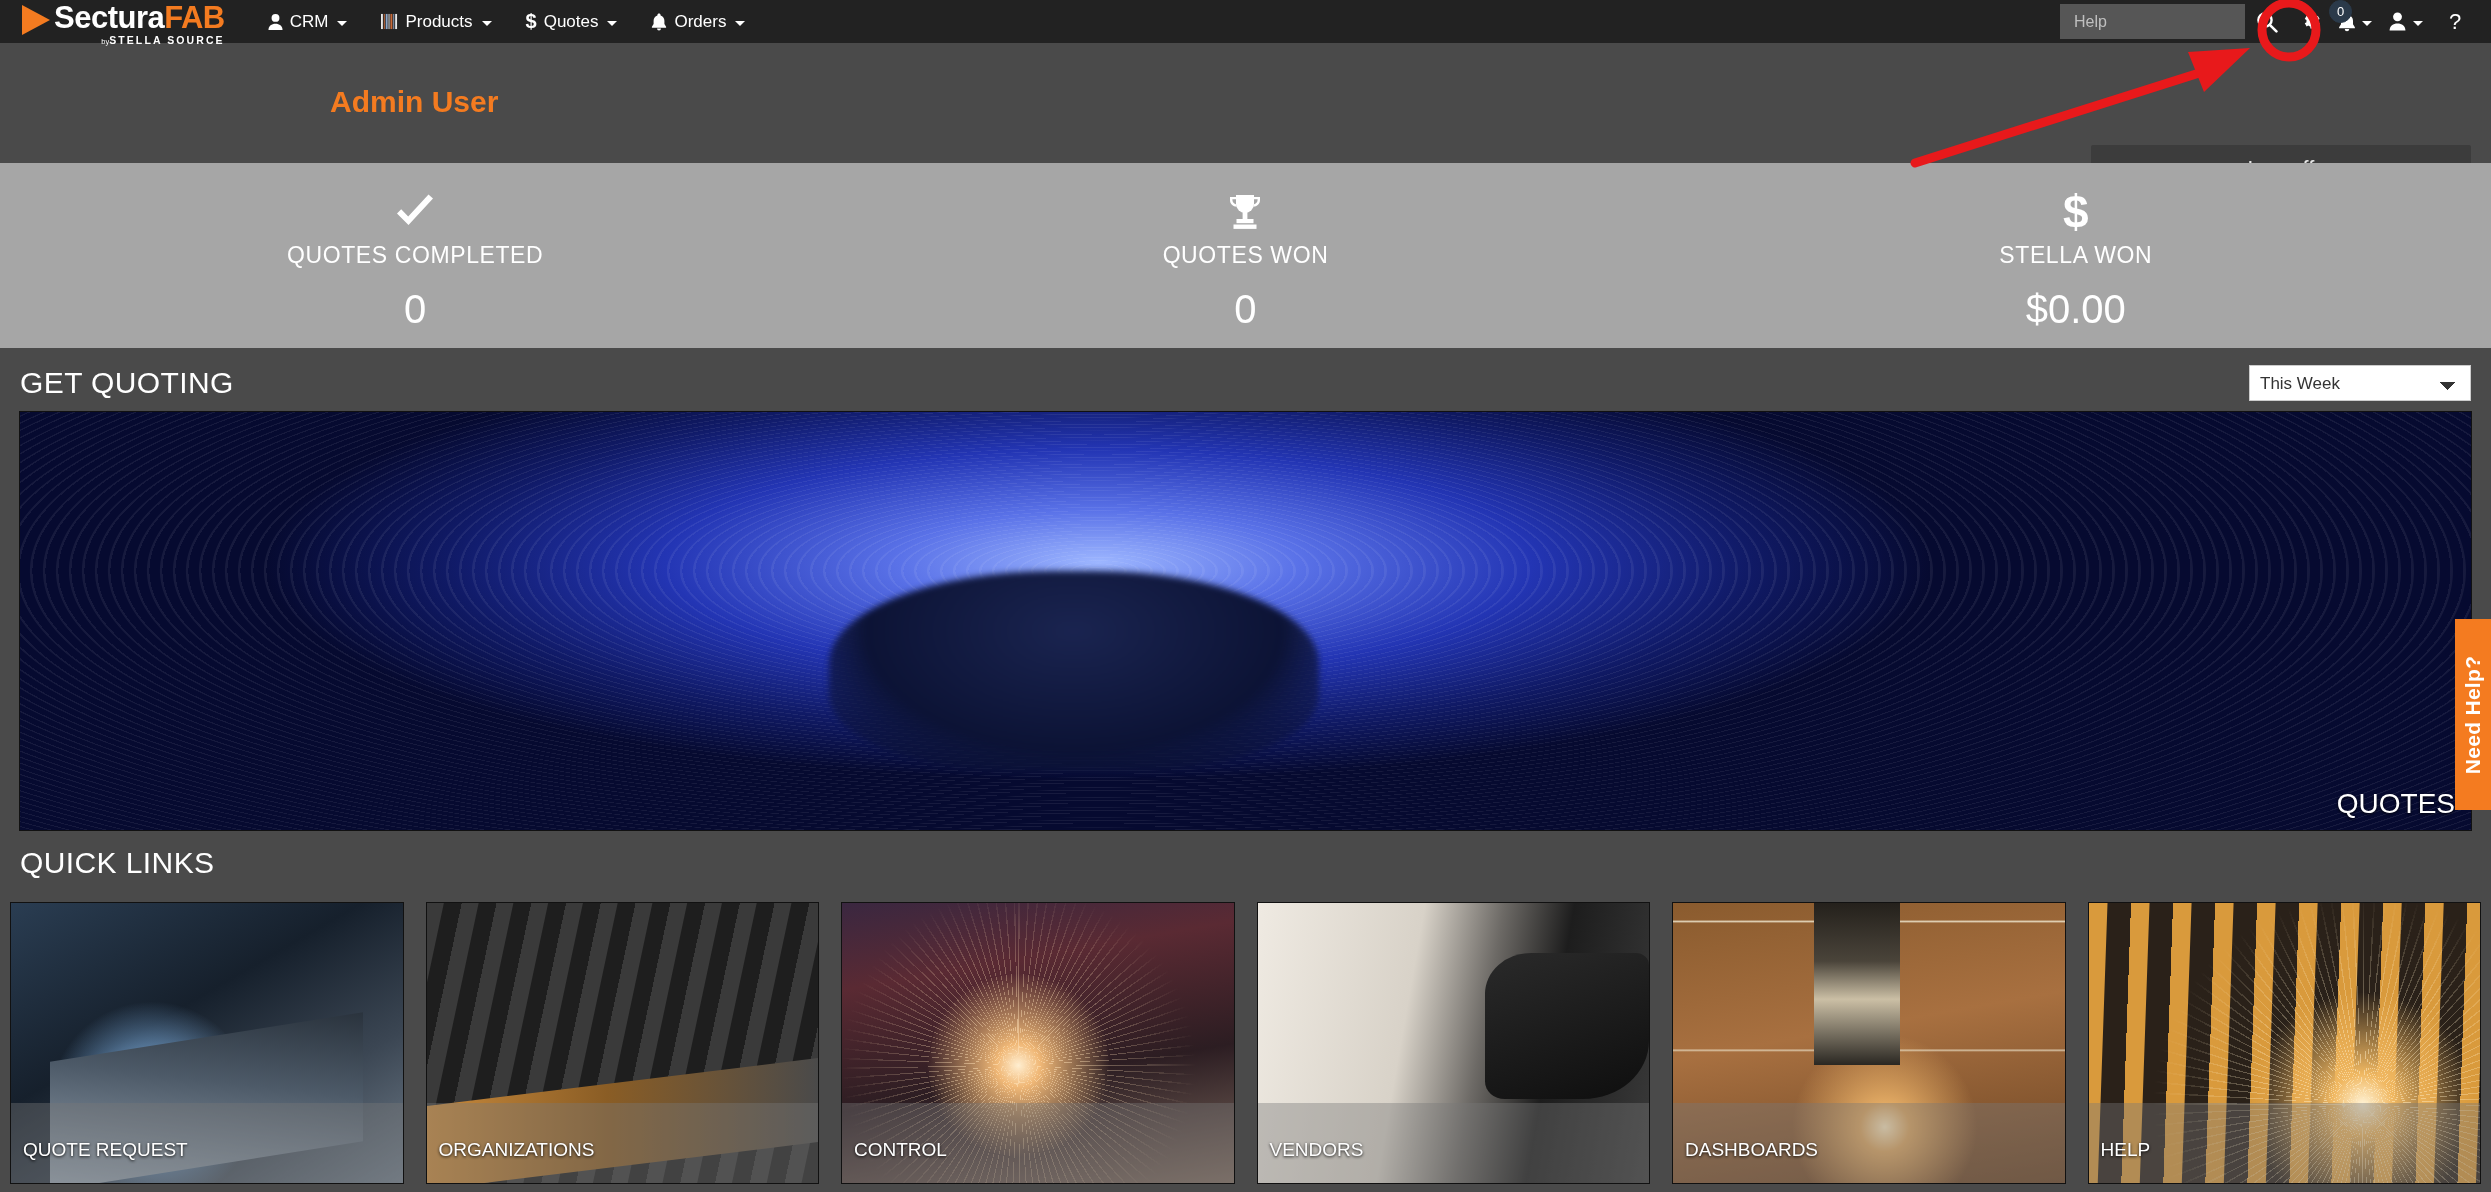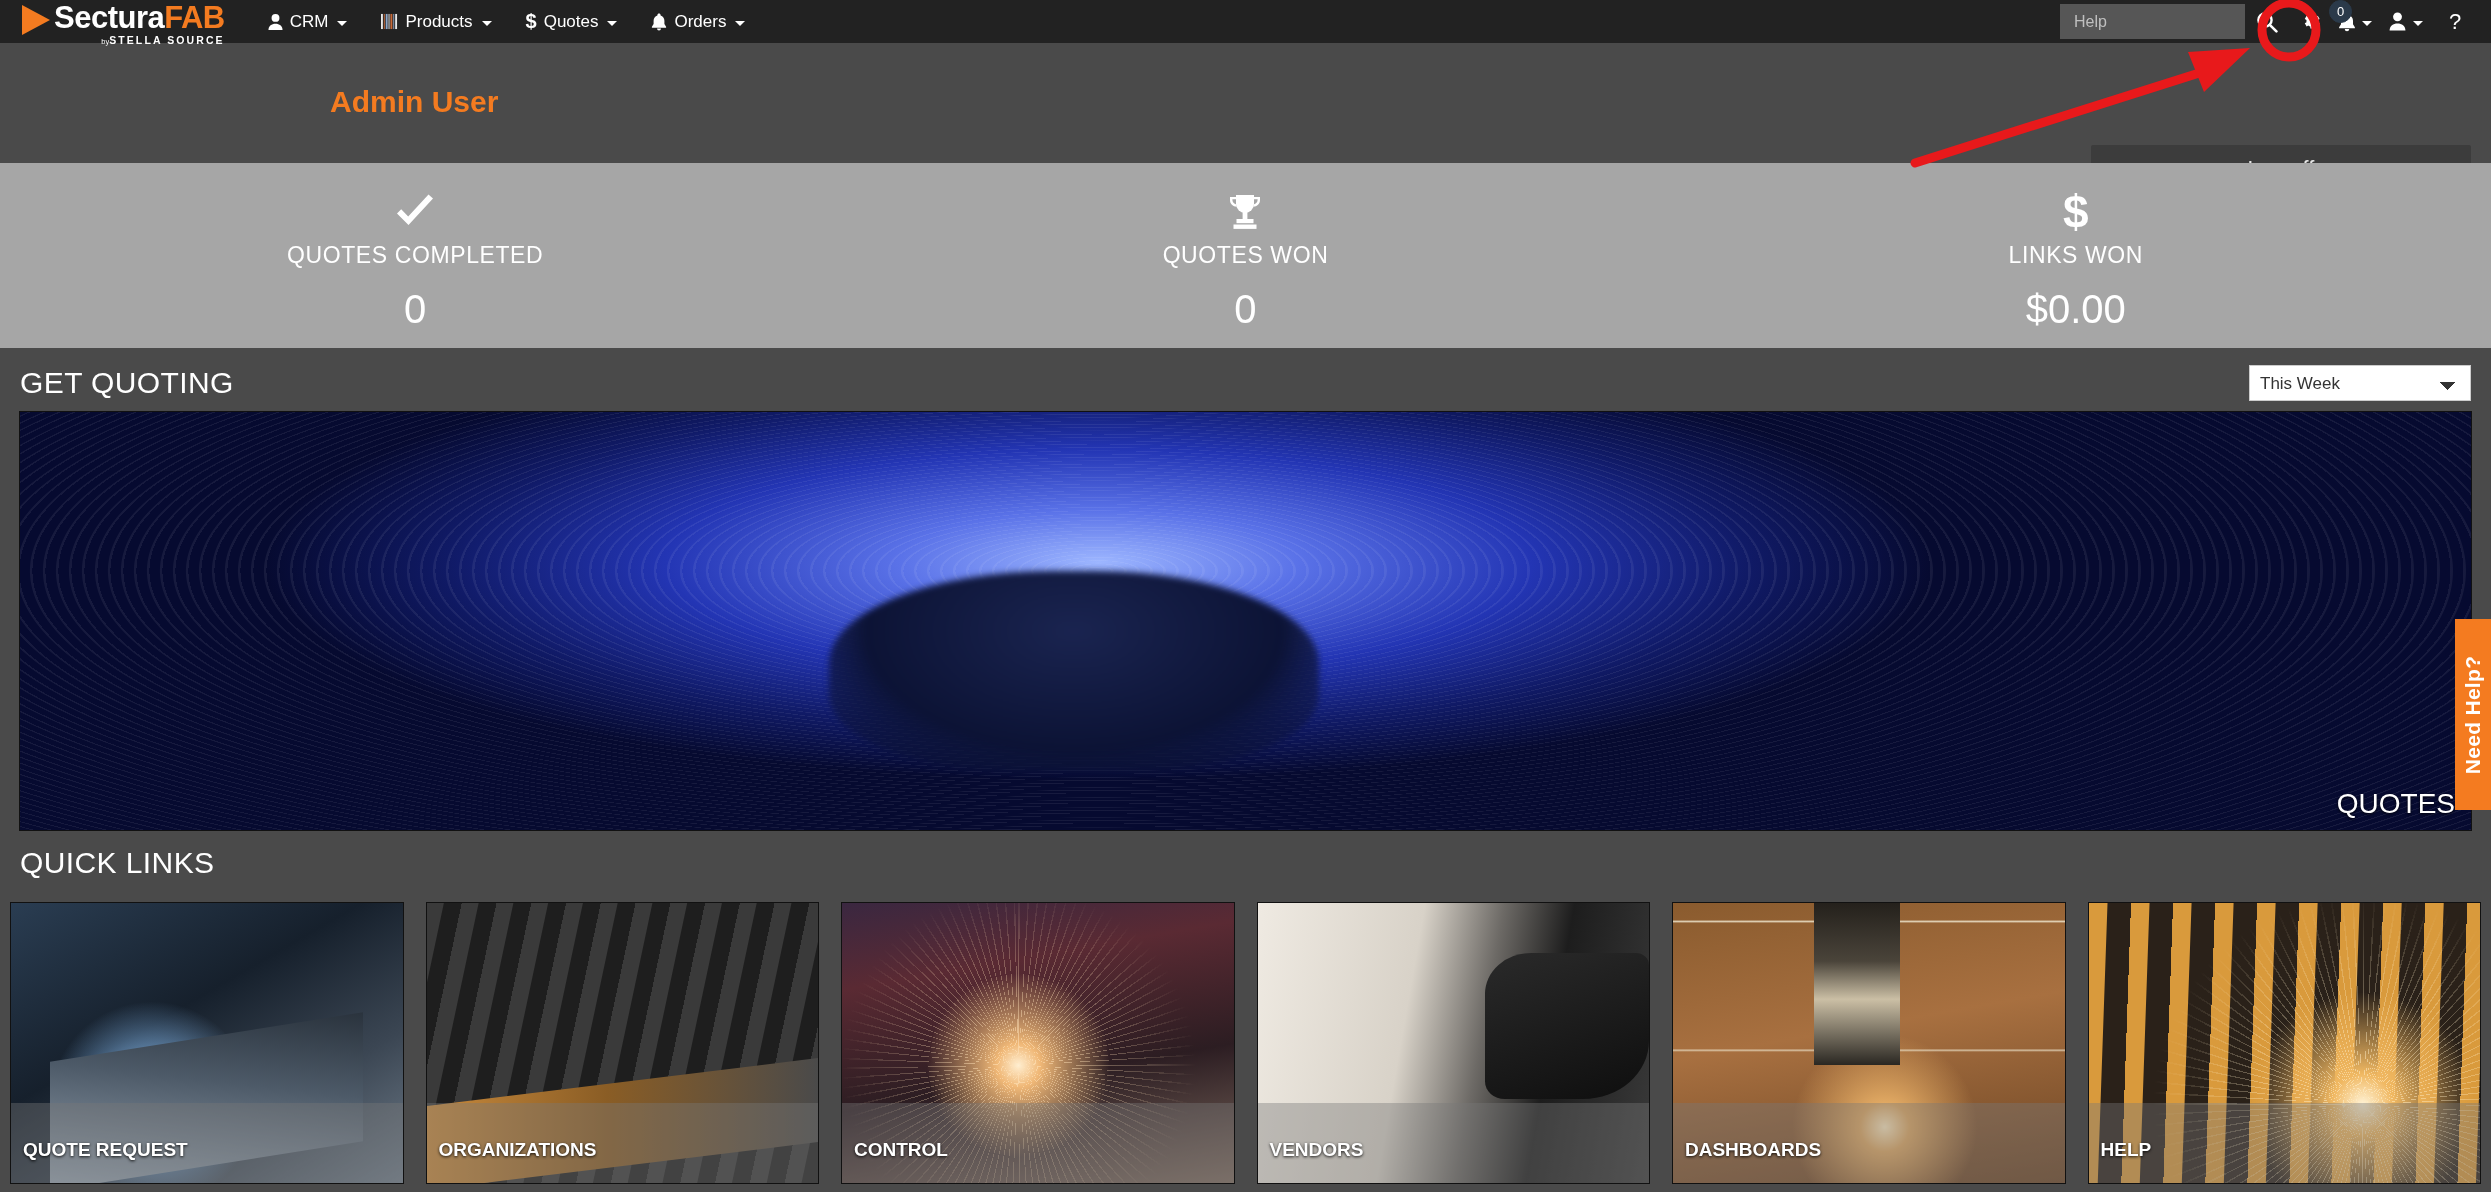--- a/index.html
+++ b/index.html
@@ -249,21 +249,21 @@
     display: flex; gap: 22px;
   }
   .ql-tile {
     position: relative; flex: 1; height: 282px;
     border: 1px solid #111111; overflow: hidden; cursor: pointer;
   }
   .ql-label {
     position: absolute; left: 12px; bottom: 22px;
     color: #ffffff; font-size: 19px;
     text-shadow: 0 1px 3px rgba(0,0,0,0.9);
-    z-index: 3; white-space: nowrap; font-weight: bold;
+    z-index: 3; white-space: nowrap;
   }
   .ql-veil {
     position: absolute; left: 0; right: 0; bottom: 0; height: 80px;
     background: rgba(120,120,120,0.40);
     z-index: 2;
   }
   .ql-art { position: absolute; inset: 0; }
 
   .art-qr {
     background:
@@ -482,21 +482,21 @@
         <rect x="11.5" y="26" width="17" height="4.2" fill="#ffffff"></rect>
         <rect x="8.5" y="31.5" width="23" height="4.4" fill="#ffffff"></rect>
       </svg>
     </div>
     <div class="stat-label">QUOTES WON</div>
     <div class="stat-value">0</div>
   </div>
 
   <div class="stat">
     <div class="stat-icon" style="font-size:46px;font-weight:bold;color:#fff;">$</div>
-    <div class="stat-label">LINKS WON</div>
+    <div class="stat-label">STELLA WON</div>
     <div class="stat-value">$0.00</div>
   </div>
 
 </div>
 
 <div class="section-head" style="top:362px; height:42px;">
   <div class="section-title">GET QUOTING</div>
   <select class="period-select">
     <option>This Week</option>
   </select>

